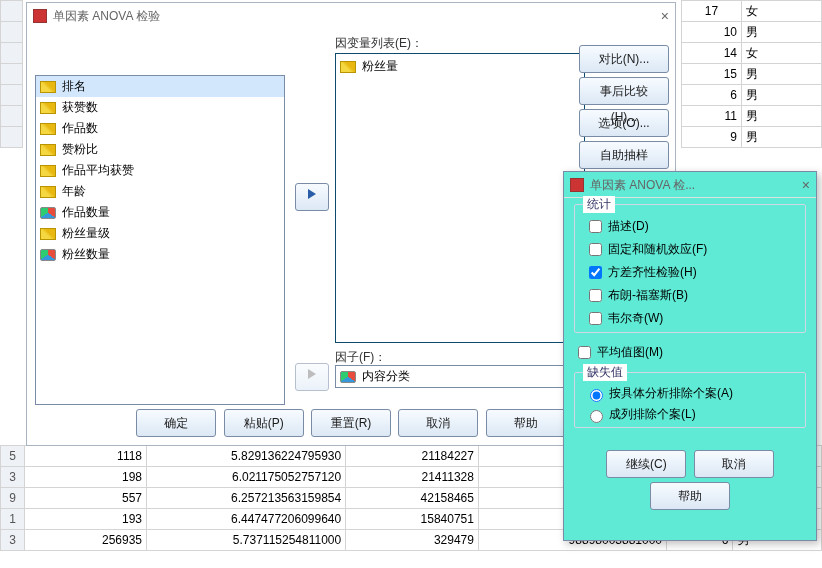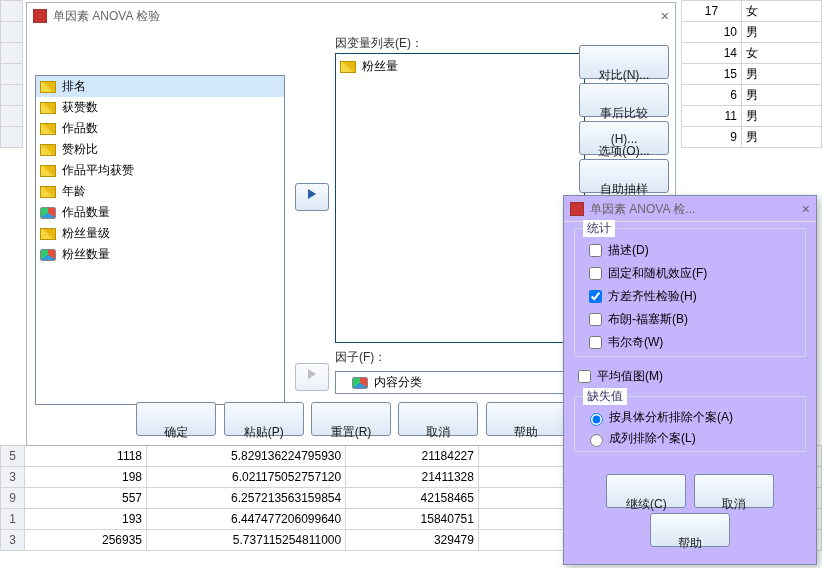--- a/index.html
+++ b/index.html
@@ -22,30 +22,30 @@
 
   .srclist { position:absolute; top:20px; left:0; width:250px; height:330px; border:1px solid #7a8ca5; background:#fff; overflow:auto;margin-top:22px; }
   .srclist .item { padding:2px 4px; display:flex; align-items:center; cursor:pointer; }
   .srclist .item.sel { background:#d2e7fb; }
   .ruler { width:16px; height:12px; margin-right:6px; background:linear-gradient(45deg,#f5d742 40%,#e8b810 60%); border:1px solid #b89400; }
   .scale { width:16px; height:12px; margin-right:6px; border:1px solid #888; background: conic-gradient(#e74c3c 0 120deg,#3498db 120deg 240deg,#2ecc71 240deg 360deg); border-radius:2px; }
 
   .lbl { position:absolute; color:#333; }
   .depbox { position:absolute; top:20px; left:300px; width:250px; height:290px; border:1px solid #0c4a6e; background:#fff; padding:2px 4px; }
   .depbox .row { display:flex; align-items:center; padding:2px 0; }
-  .factorbox { position:absolute; top:332px; left:300px; width:250px; height:23px; border:1px solid #7a8ca5; background:#fff; padding:0 16px; display:flex; align-items:center;margin-top:6px; }
+  .factorbox { position:absolute; top:332px; left:300px; width:250px; height:23px; border:1px solid #7a8ca5; background:#fff; padding:0 4px; display:flex; align-items:center; }
 
   .movebtn { position:absolute; width:34px; height:28px; border:1px solid #7a8ca5; background:linear-gradient(#f7fbff,#dce8f5); border-radius:3px; text-align:center; line-height:26px; cursor:pointer; color:#2a5da8; font-weight:bold; }
 
   .btncol { position:absolute; top:10px; right:0; width:90px; }
-  .btn, .pushbtn { display:inline-block; min-width:80px; height:28px; line-height:26px; border:1px solid #7a8ca5; border-radius:3px; background:linear-gradient(#f7fbff,#dce8f5); text-align:center; margin:2px; cursor:pointer; color:#1a1a1a; padding:16px 8px; }
+  .btn, .pushbtn { display:inline-block; min-width:80px; height:28px; line-height:26px; border:1px solid #7a8ca5; border-radius:3px; background:linear-gradient(#f7fbff,#dce8f5); text-align:center; margin:2px; cursor:pointer; color:#1a1a1a; padding:0 8px; }
   .btncol .btn { display:block; width:90px; margin-bottom:4px; }
 
   
-  .optdlg { position:absolute; top:195px; left:563px; width:254px; height:370px; background:#c4b5fd; border:1px solid #7a8ca5; box-shadow:3px 3px 8px rgba(0,0,0,0.25); }
+  .optdlg { position:absolute; top:171px; left:563px; width:254px; height:370px; background:#5eead4; border:1px solid #7a8ca5; box-shadow:3px 3px 8px rgba(0,0,0,0.25); }
   .optdlg .dlg-title { border-bottom:1px solid #e0e0e0; }
   .optdlg .body { padding:6px 10px; }
   .grp { border:1px solid #cfd8e3; border-radius:2px; padding:8px 10px 0; margin-bottom:10px; position:relative; }
   .grp-title { position:absolute; top:-9px; left:8px; background:#fff; padding:0 4px; color:#336; }
   .chk, .rad { display:flex; align-items:center; margin:4px 0; cursor:pointer; }
   .chk input, .rad input { margin-right:6px; }
   .optdlg .footer { text-align:center; padding:4px 0 8px; }
 </style>
 </head>
 <body>

